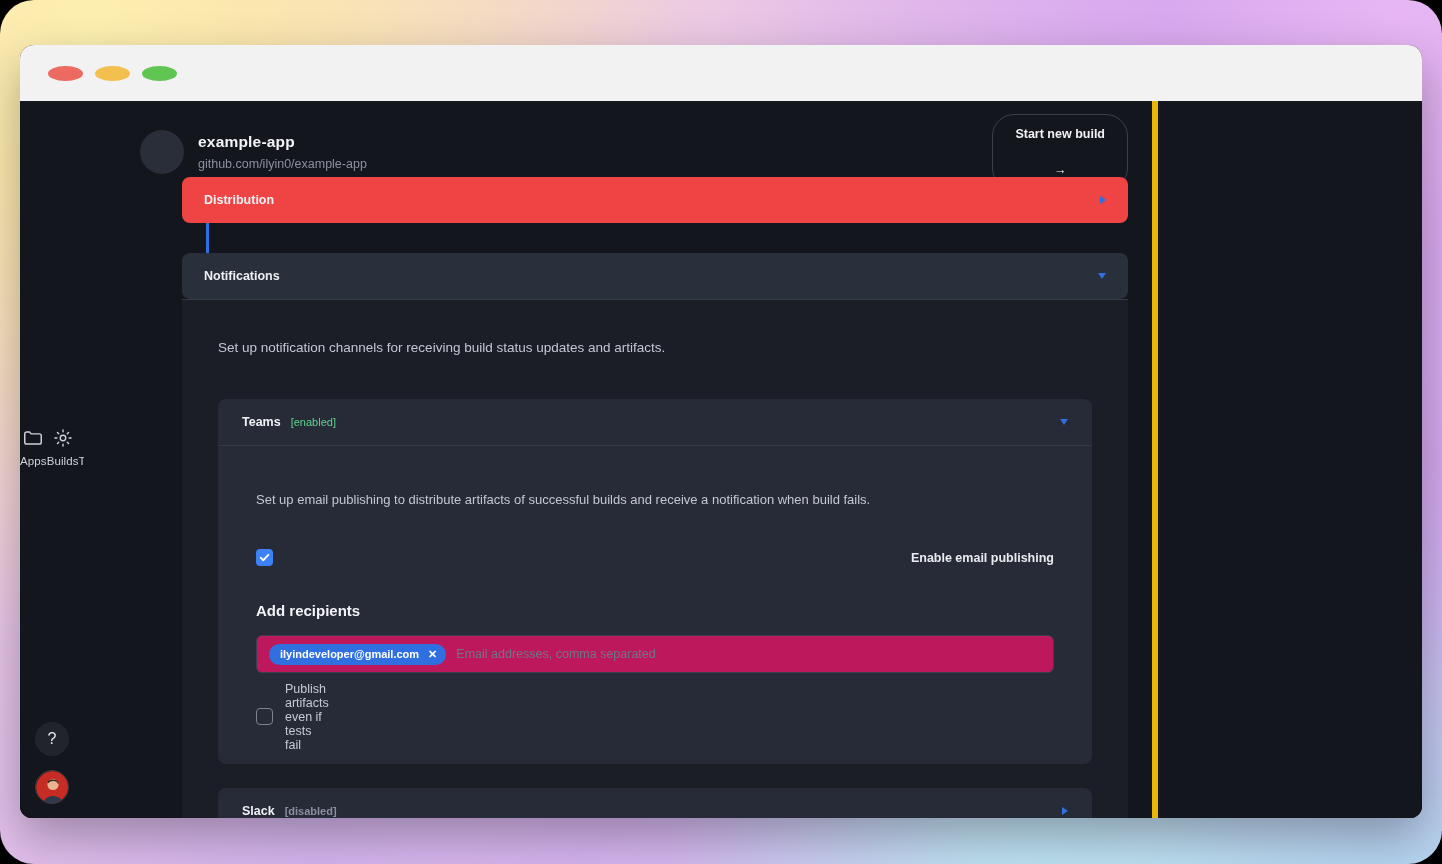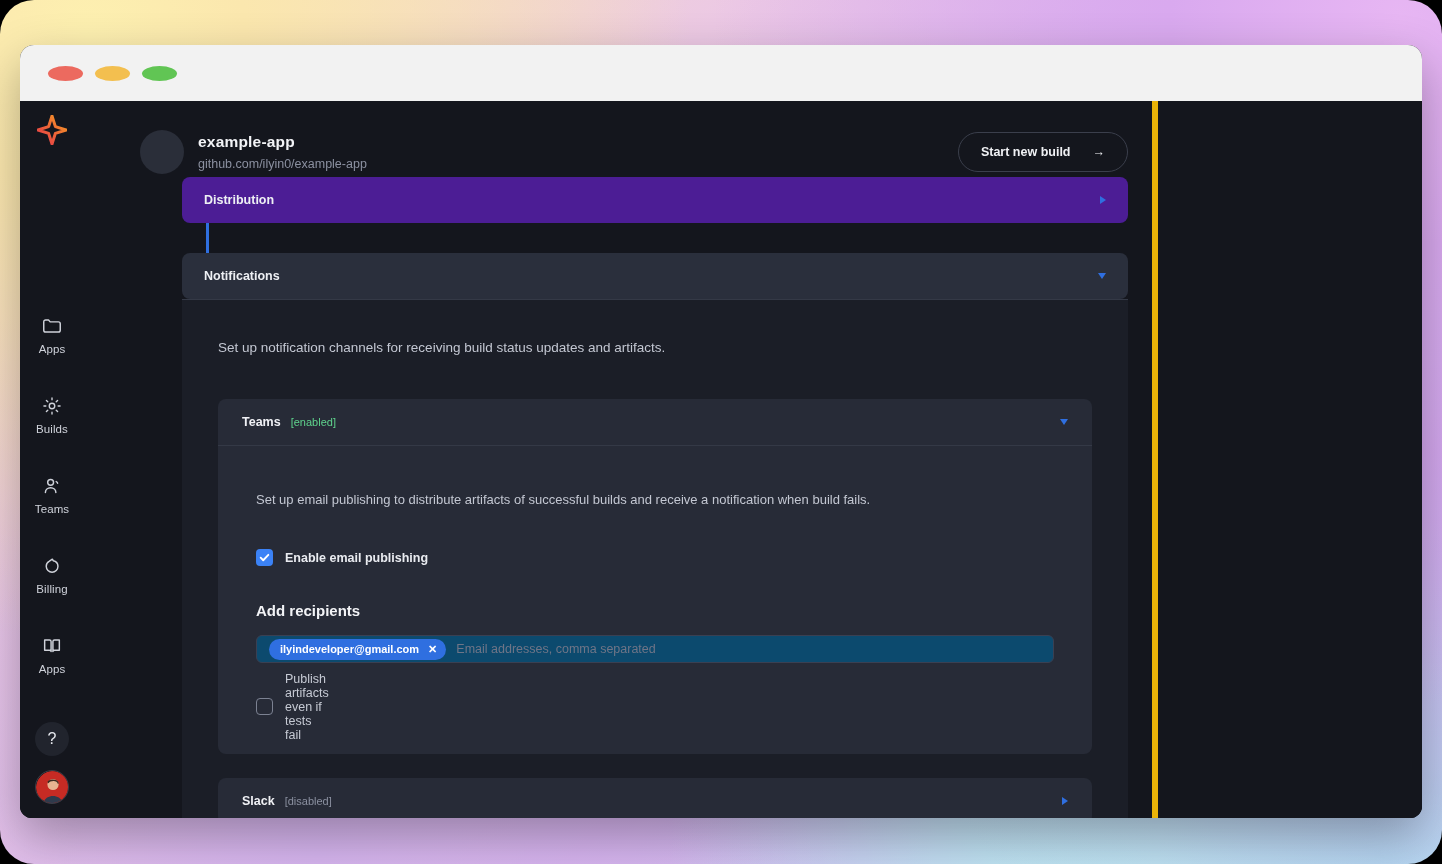--- a/index.html
+++ b/index.html
@@ -61,21 +61,21 @@
     height: 717px;
     background: #14161d;
   }
 
   
   #sidebar {
     width: 64px;
     flex: 0 0 64px;
     background: #14161d;
     display: flex;
-    flex-direction: column;
+    flex-direction: row;
     align-items: center;
     padding-top: 14px;
     position: relative;
   }
   #logo { width: 30px; height: 30px; margin-bottom: 170px; }
   .nav-item {
     width: 60px;
     display: flex;
     flex-direction: column;
     align-items: center;
@@ -163,29 +163,30 @@
     border-radius: 22px;
     color: #f0f1f4;
     font-size: 12.5px;
     font-weight: bold;
     font-family: "Liberation Sans", sans-serif;
     padding: 12px 22px;
     display: flex;
     align-items: center;
     gap: 22px;
     cursor: pointer;
+    flex-direction: column;
   }
 
   
   #accordions {
     padding: 0 24px 0 98px;
     margin-top: -8px;
   }
   .section {
-    background: #4c1d95;
+    background: #ef4444;
     border-radius: 8px;
     position: relative;
   }
   .section.active { background: #2a2f3c; }
   .section-head {
     height: 46px;
     display: flex;
     align-items: center;
     padding: 0 22px;
     cursor: pointer;
@@ -248,37 +249,38 @@
   .channel-head .cname {
     font-size: 12.5px;
     font-weight: bold;
     color: #f0f1f5;
     margin-right: 10px;
   }
   .status {
     font-size: 11px;
   }
   .status.enabled  { color: #5fd38d; }
-  .status.disabled { color: #8b90a0; }
+  .status.disabled { color: #8b90a0; font-weight: bold; }
 
   .channel-body {
     border-top: 1px solid #343946;
     padding: 46px 38px 40px 38px;
   }
   .channel-desc {
     font-size: 13px;
     color: #c3c7d2;
     margin-bottom: 42px;
   }
 
   .check-row {
     display: flex;
     align-items: center;
     gap: 12px;
     cursor: pointer;
+    justify-content: space-between;
   }
   .cb {
     width: 17px; height: 17px;
     border-radius: 4px;
     flex: 0 0 17px;
     display: flex; align-items: center; justify-content: center;
   }
   .cb.on  { background: #3b82f6; }
   .cb.off { background: transparent; border: 1.6px solid #7c8292; }
   .cb.on svg { width: 11px; height: 11px; }
@@ -289,24 +291,24 @@
   }
   .check-row.light .ctext { font-weight: normal; color: #c6cad4; }
 
   #recip-title {
     font-size: 15px;
     font-weight: bold;
     color: #f2f3f6;
     margin: 36px 0 16px 0;
   }
   #recip-box {
-    background: #0c4a6e;
+    background: #be185d;
     border: 1px solid #3a4052;
     border-radius: 6px;
-    height: 28px;
+    height: 38px;
     display: flex;
     align-items: center;
     padding: 0 12px;
     gap: 10px;
     overflow: hidden;
   }
   .chip {
     background: #2f6fe0;
     border-radius: 11px;
     height: 21px;

